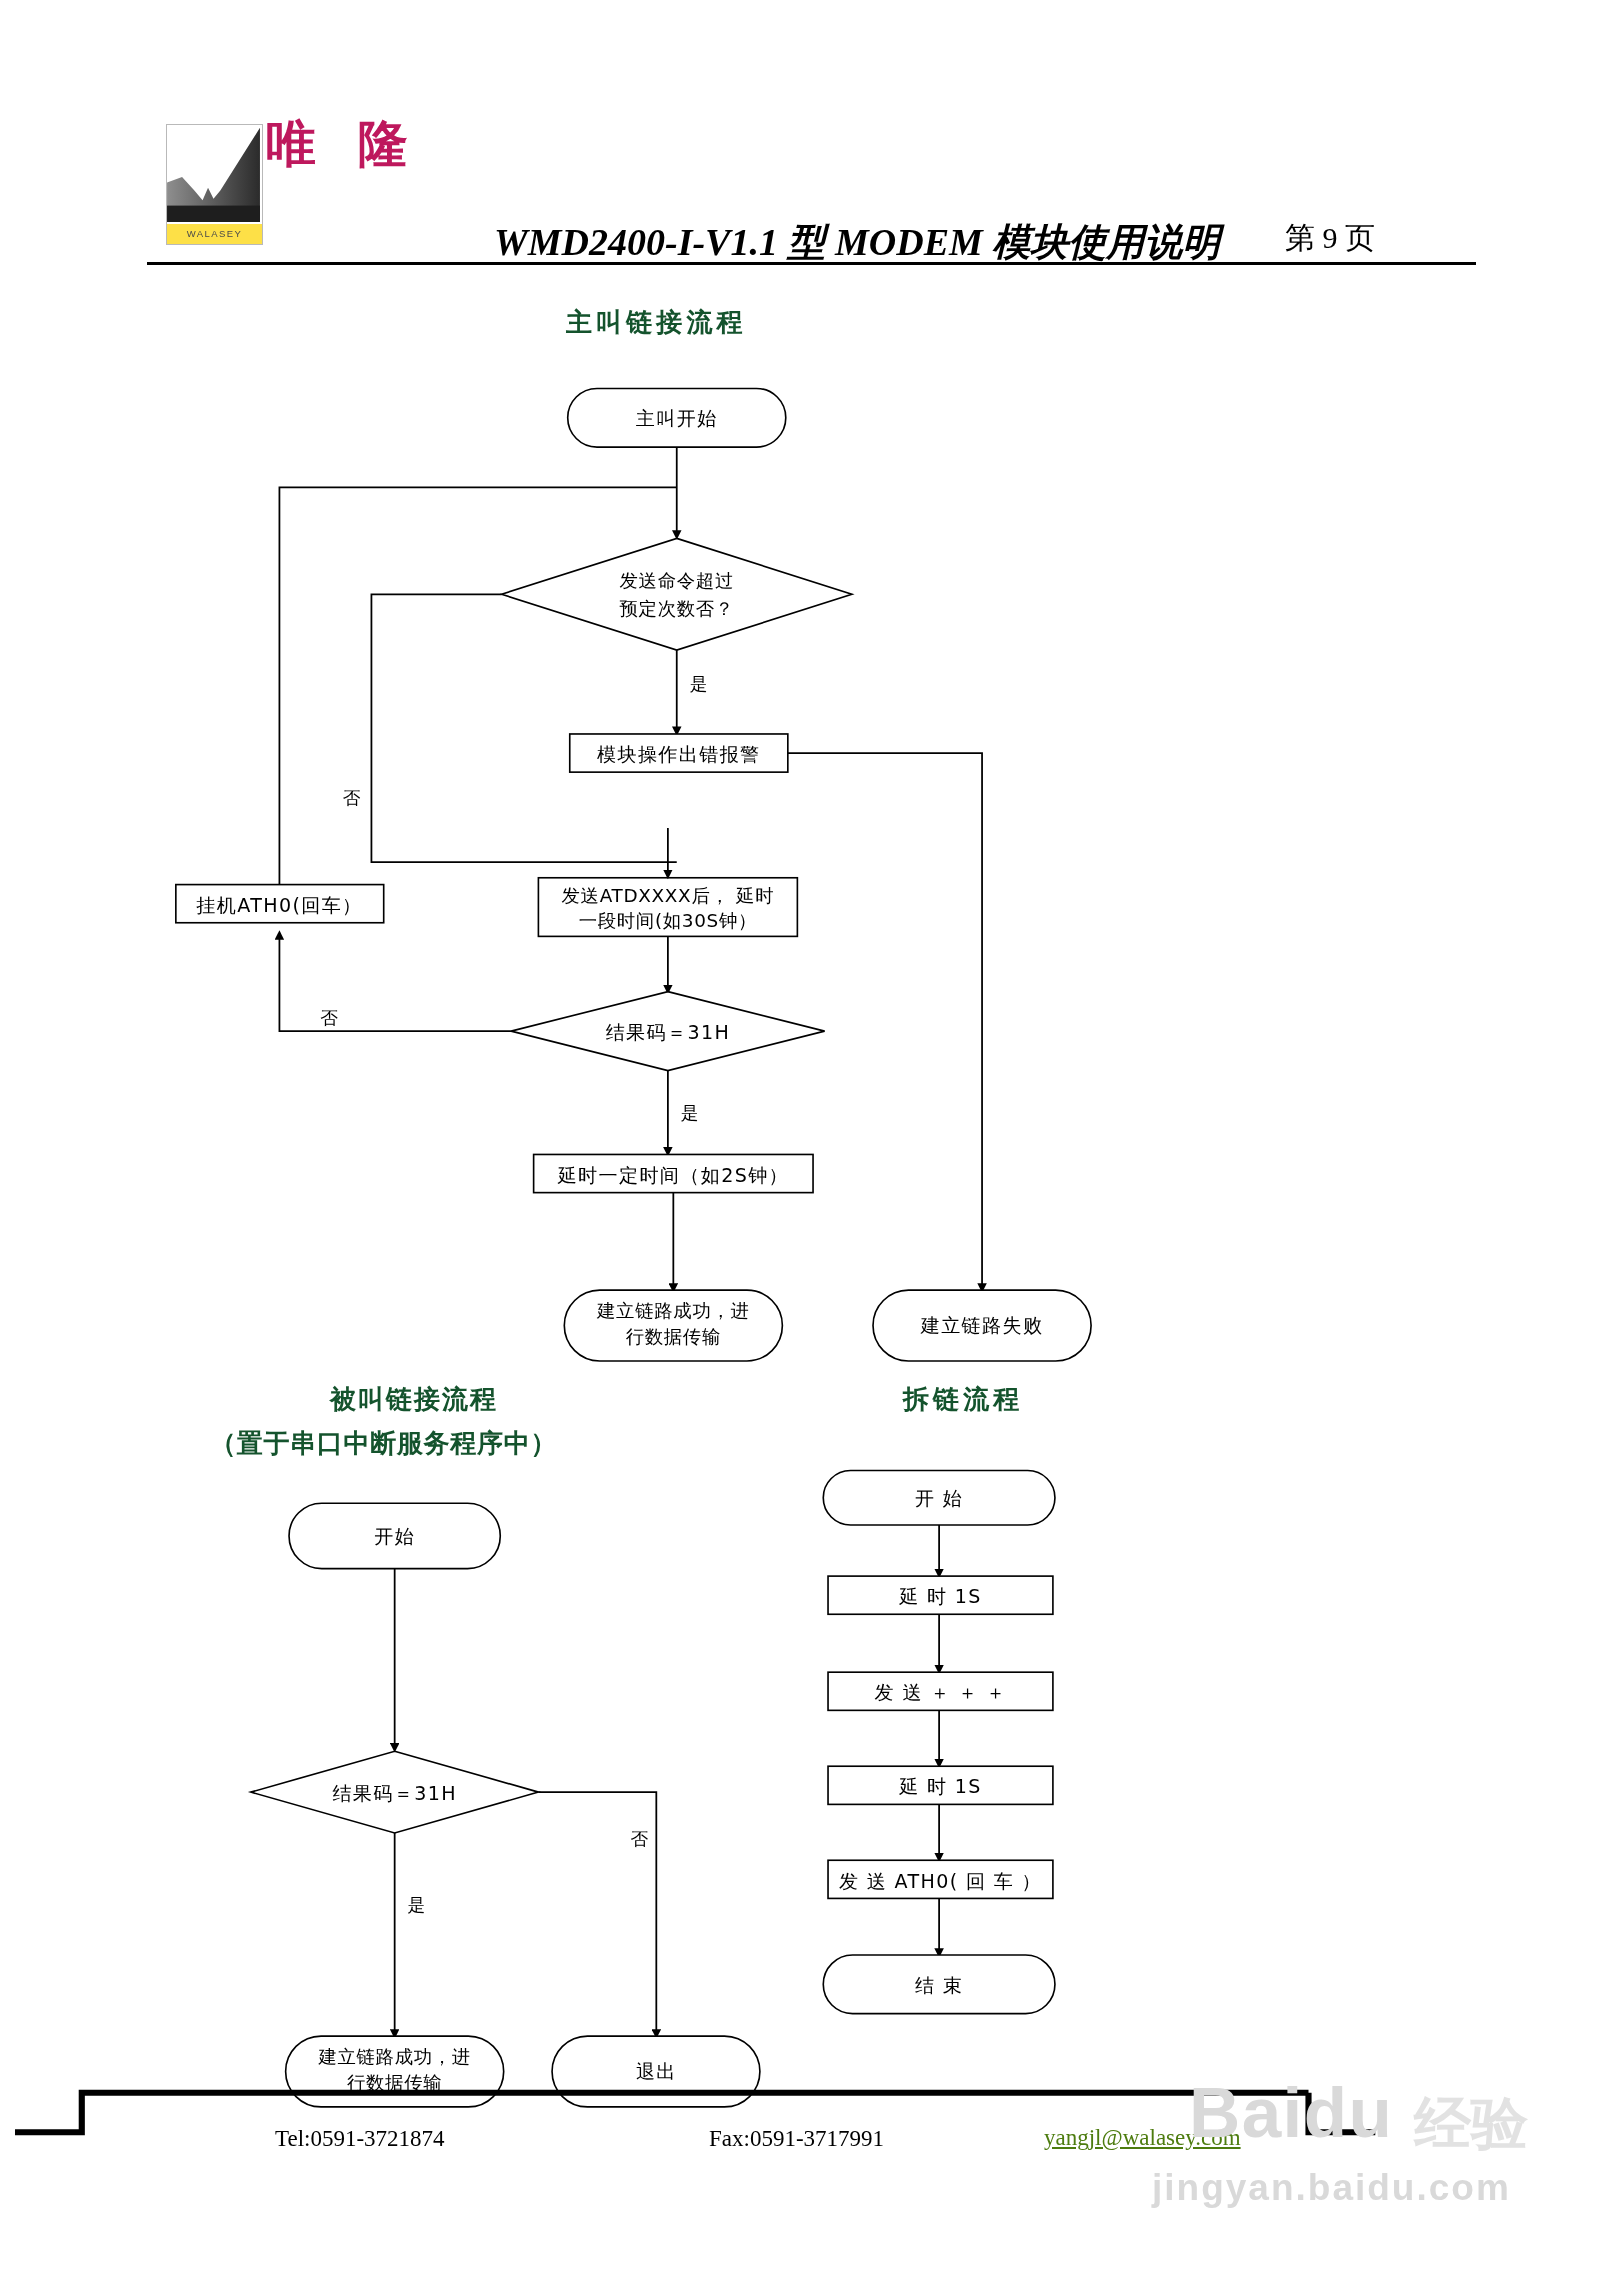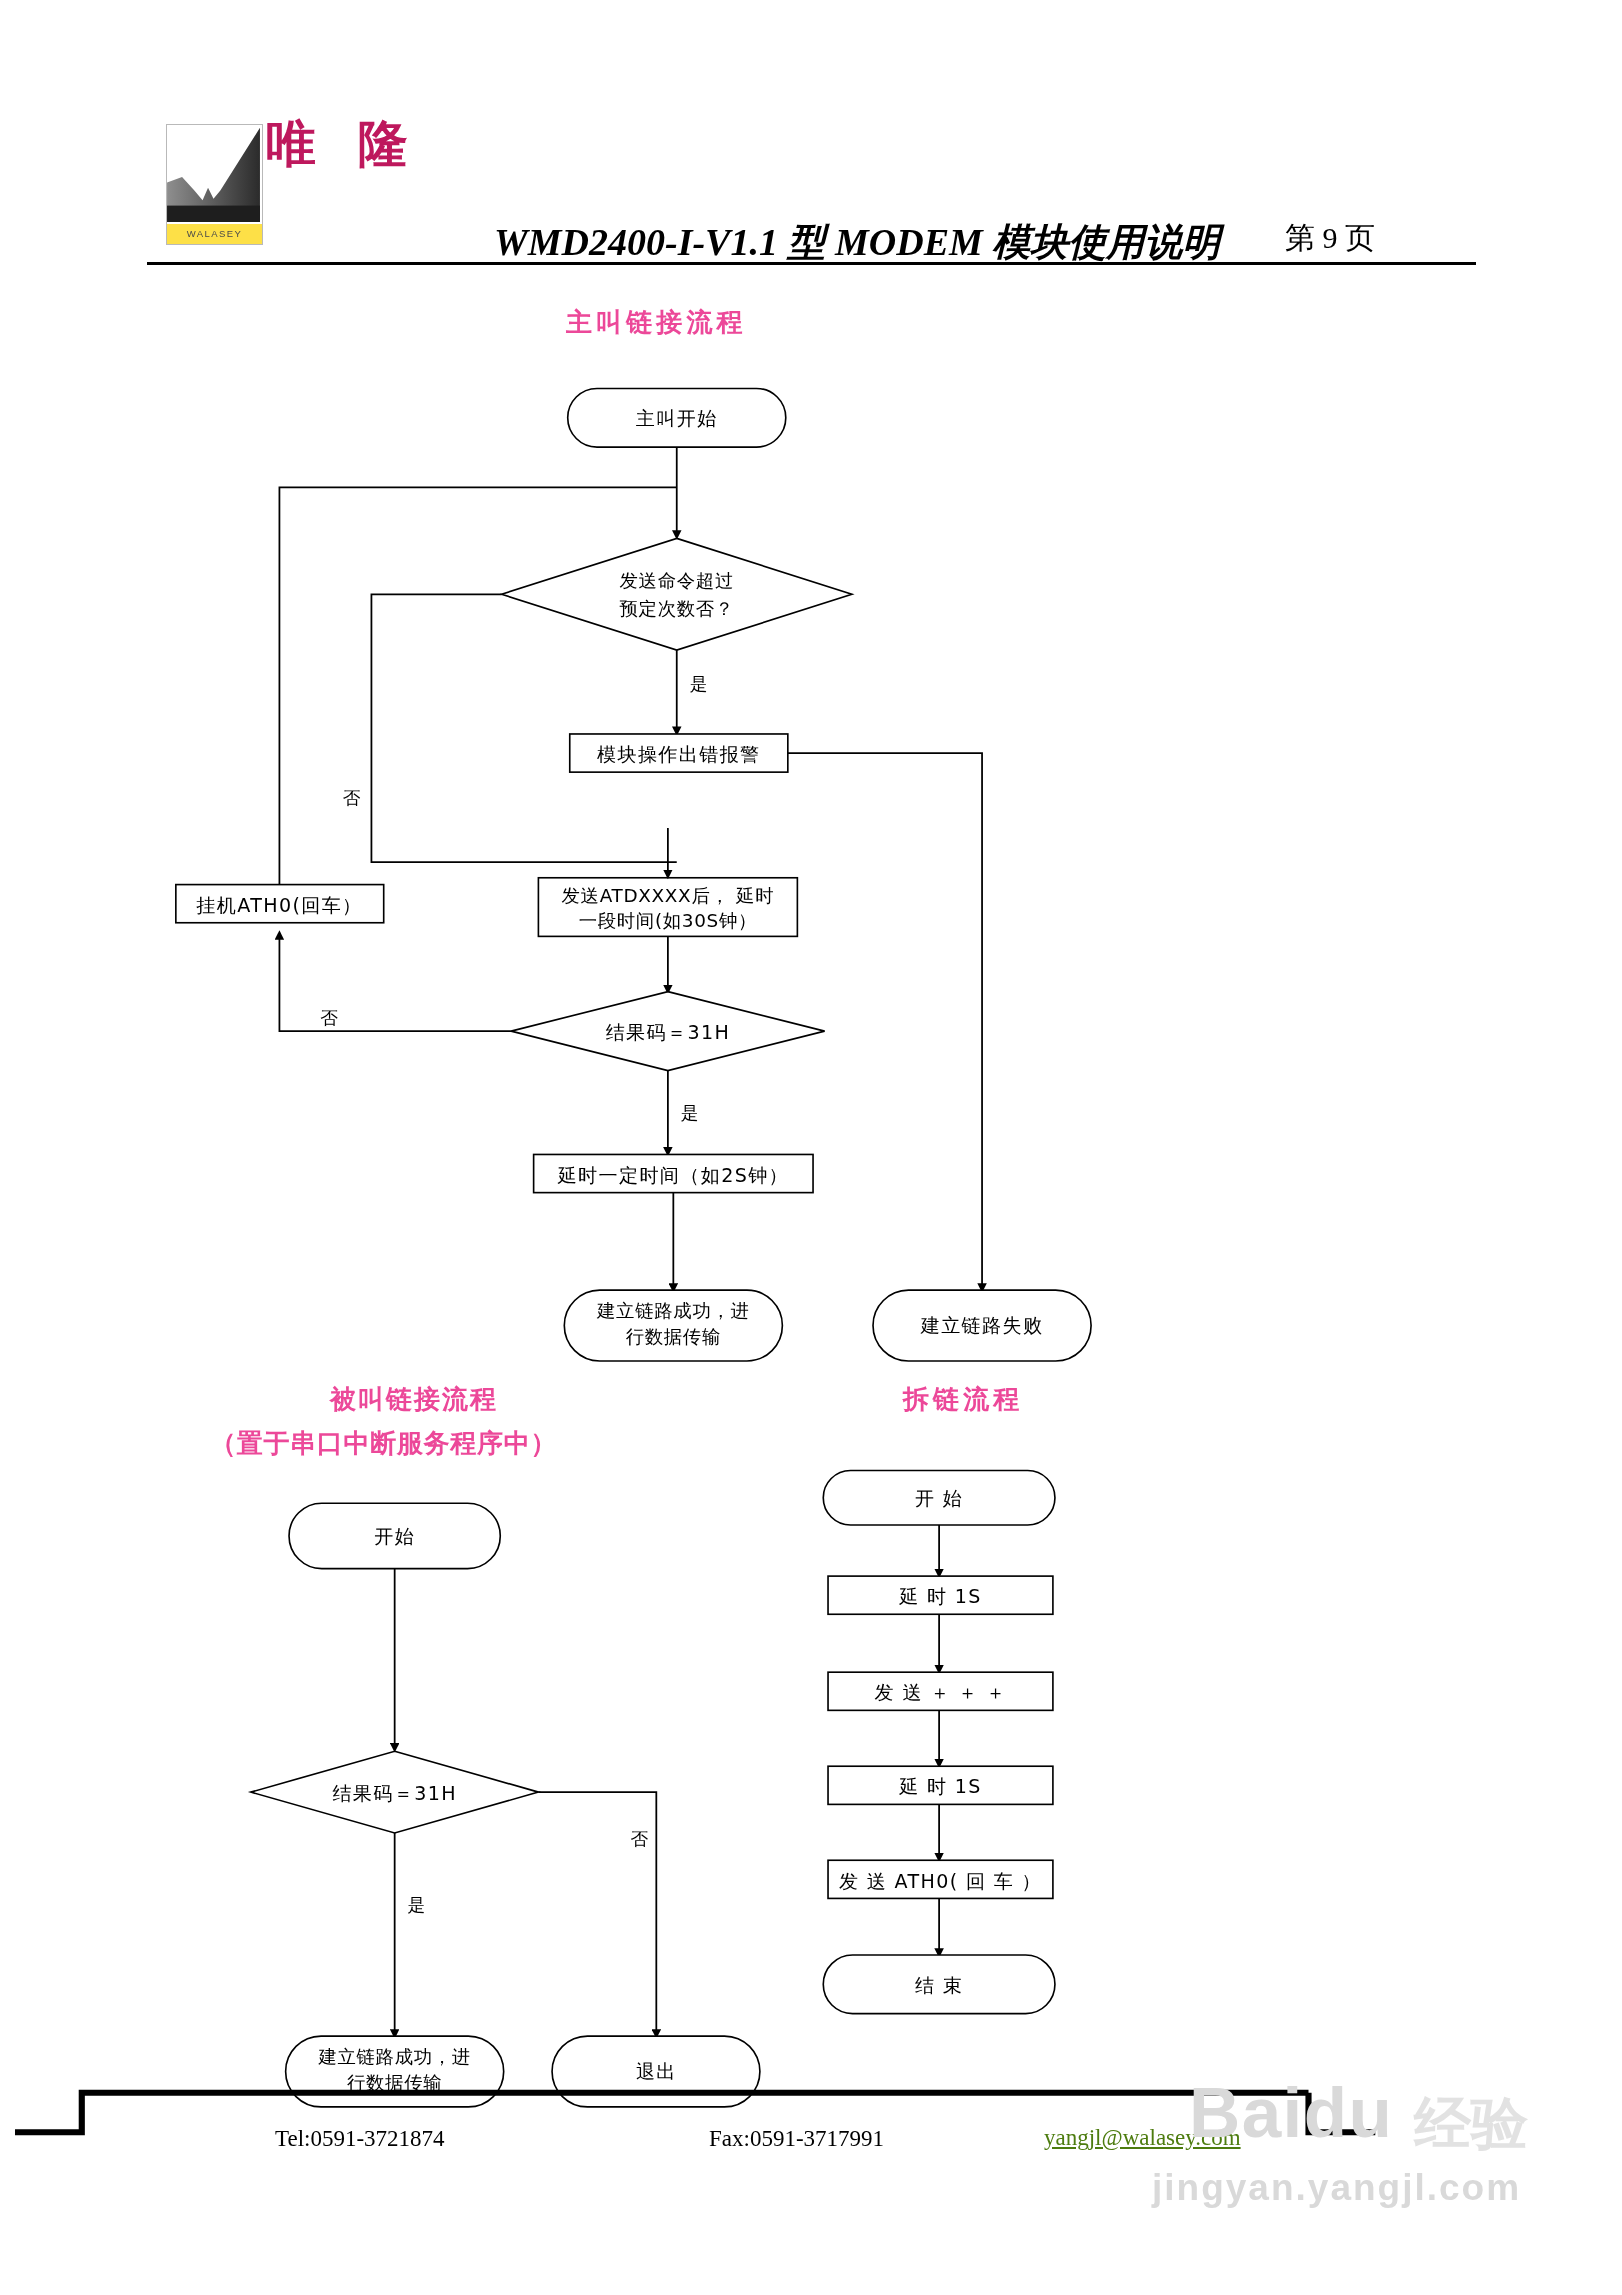--- a/index.html
+++ b/index.html
@@ -20,21 +20,21 @@
             font-weight:bold;letter-spacing:12.3px;line-height:1;
             font-family:"DejaVu Serif",serif;color:#be185d;}
   .doc-title{position:absolute;left:494px;top:217px;font-size:38px;
              font-style:italic;font-weight:bold;white-space:nowrap;
              font-family:"Liberation Serif",serif;}
   .doc-page{position:absolute;left:1285px;top:218px;font-size:30px;
             white-space:nowrap;font-family:"Liberation Serif",serif;}
   .hrule{position:absolute;left:147px;top:262px;width:1329px;height:3.4px;background:#000;}
 
   
-  .cap{position:absolute;color:#ec4899;font-weight:bold;white-space:nowrap;
+  .cap{position:absolute;color:#14532d;font-weight:bold;white-space:nowrap;
        font-family:"DejaVu Sans",sans-serif;text-align:right;}
   #cap-main{left:566px;top:305px;font-size:26px;letter-spacing:4.1px;}
   #cap-callee{left:330px;top:1382px;font-size:26px;letter-spacing:2px;}
   #cap-callee-sub{left:210px;top:1426px;font-size:26px;letter-spacing:0.7px;}
   #cap-teardown{left:903px;top:1382px;font-size:26px;letter-spacing:4.1px;}
 
   
   svg.flow{position:absolute;left:0;top:0;overflow:visible;}
   svg.flow text{font-family:"DejaVu Sans",sans-serif;fill:#000;}
   .nodeshape{fill:#ffffff;stroke:#000000;stroke-width:2.4;}
@@ -215,16 +215,16 @@
     <path d="M22,100 L120,100 L120,42 L1920,42" stroke="#000" stroke-width="9" fill="none"></path>
     <path d="M1920,42 L1920,100 L2018,100" stroke="#000" stroke-width="9" fill="none"></path>
   </svg>
 
   <div class="ftxt" id="f-tel">Tel:0591-3721874</div>
   <div class="ftxt" id="f-fax">Fax:0591-3717991</div>
   <a class="ftxt" id="f-mail" href="#">yangjl@walasey.com</a>
 
   <div class="wm" id="wm1">Baidu</div>
   <div class="wm" id="wm-cn">经验</div>
-  <div class="wm" id="wm2">jingyan.yangjl.com</div>
+  <div class="wm" id="wm2">jingyan.baidu.com</div>
 
 </div>
 
 
 </body></html>

